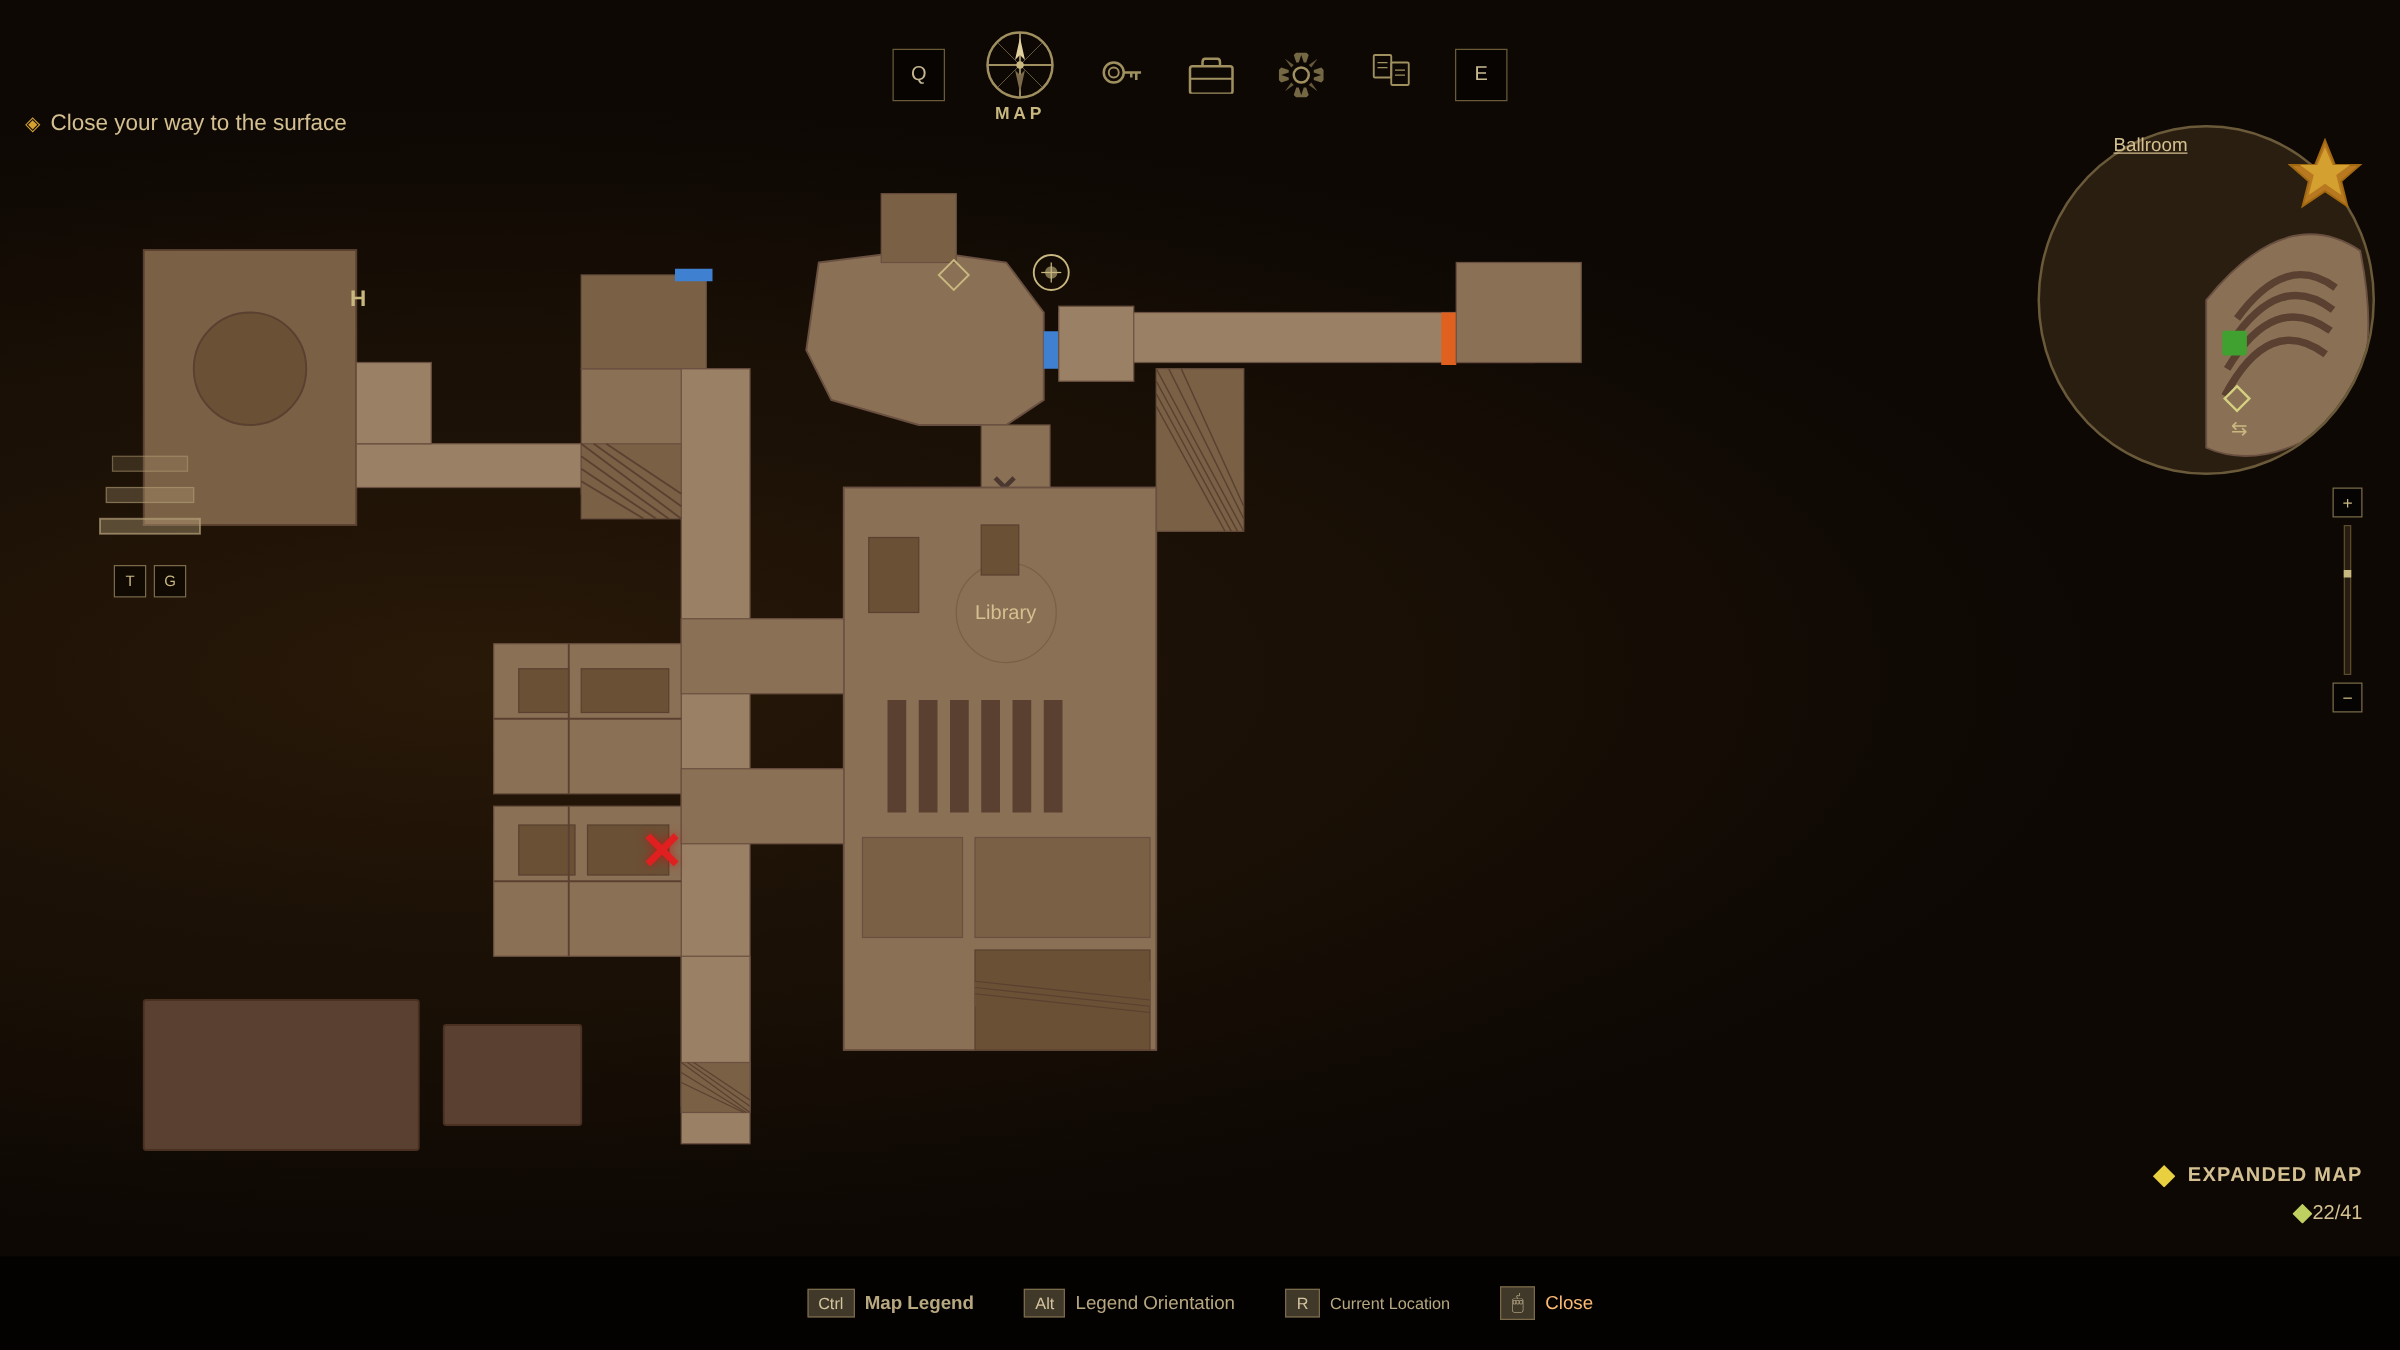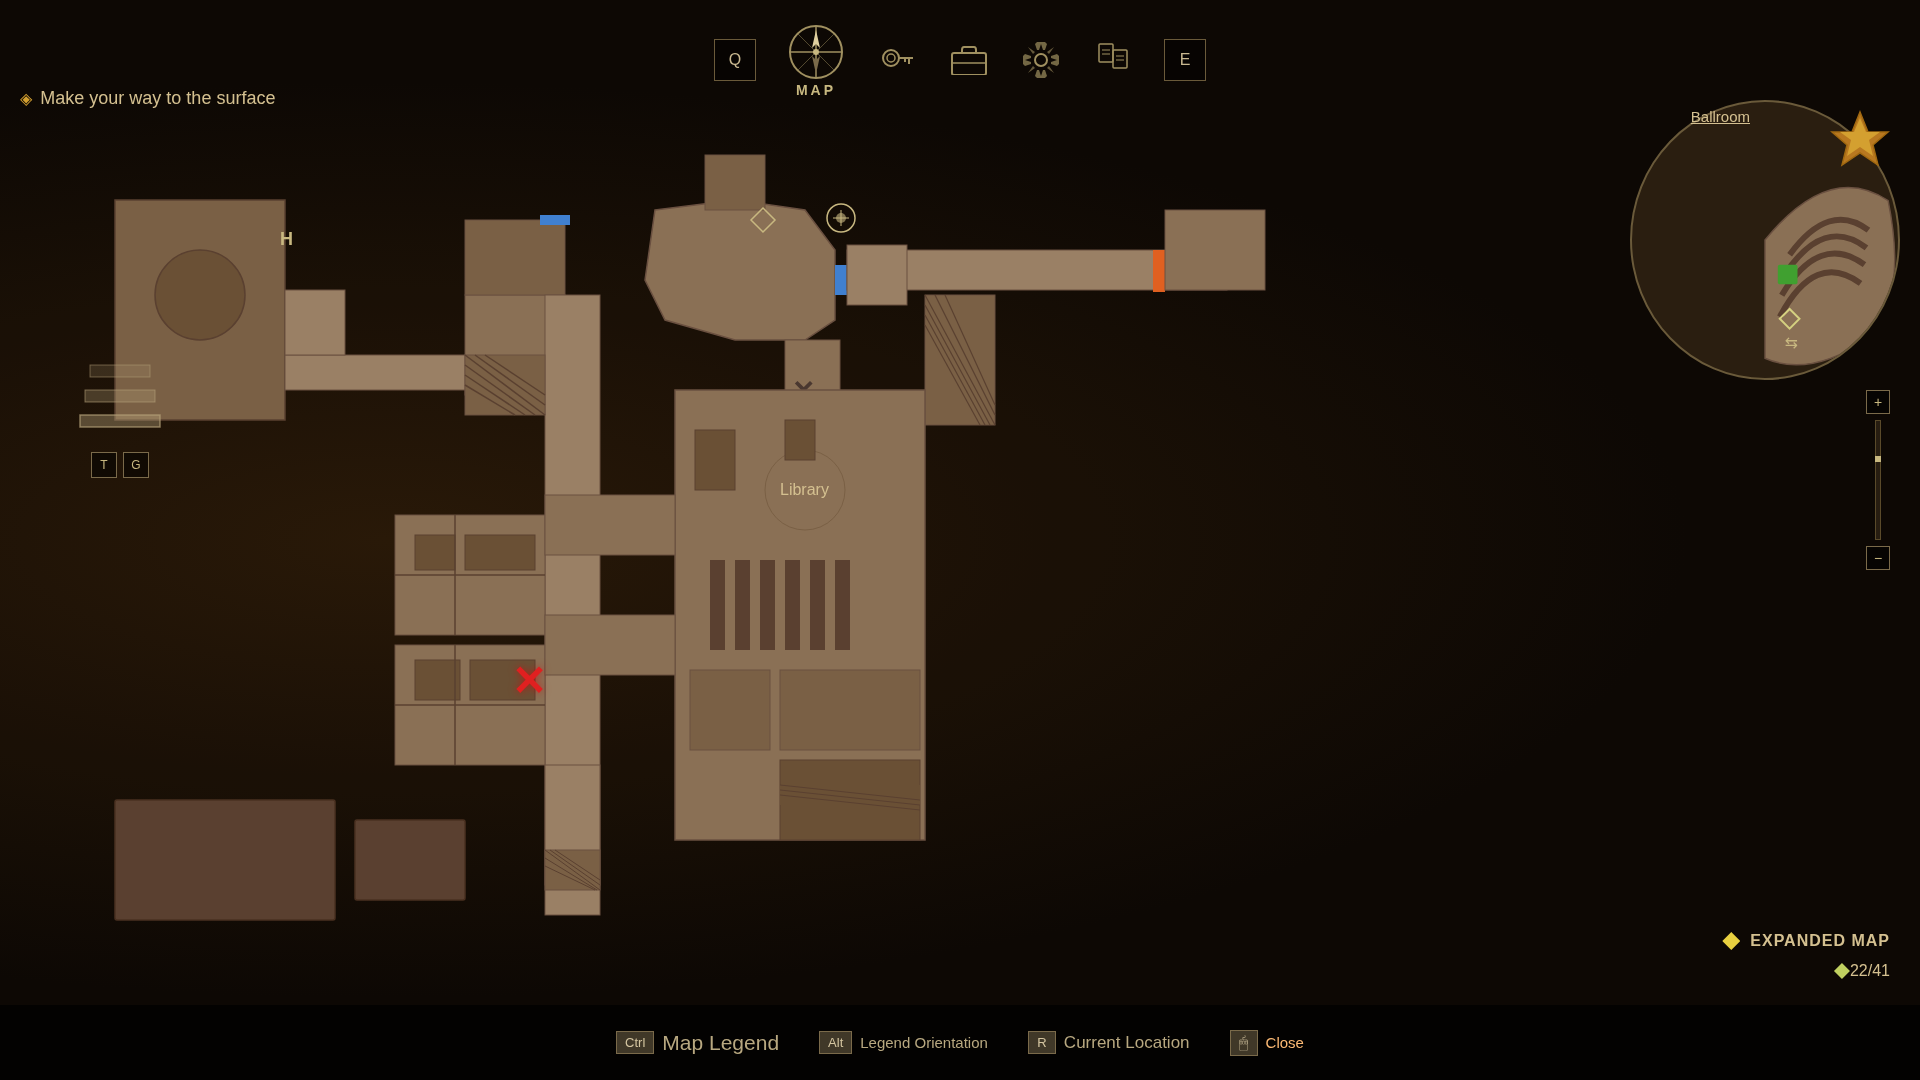--- a/index.html
+++ b/index.html
@@ -381,21 +381,21 @@
 
   <div class="nav-icon">
     <div class="icon-box">
       <span>E</span>
     </div>
   </div>
 </div>
 
 <div class="objective">
   <span class="objective-icon">◈</span>
-  <span>Make your way to the surface</span>
+  <span>Close your way to the surface</span>
 </div>
 
 <div class="map-container">
   <svg viewBox="0 0 1500 900" xmlns="http://www.w3.org/2000/svg" style="width:100%;height:100%;position:absolute;top:0;left:0;">
 
     <rect width="1500" height="900" fill="transparent"></rect>
 
     <rect x="30" y="100" width="170" height="220" fill="#7a6045" stroke="#5a4030" stroke-width="1.5"></rect>
     <circle cx="115" cy="195" r="45" fill="#6a5035" stroke="#5a4030" stroke-width="1.5"></circle>
 
@@ -582,30 +582,30 @@
   <div class="counter-row">
     <span class="gem-icon"></span>
     <span style="font-size:16px;">22/41</span>
   </div>
 </div>
 
 <div class="bottom-bar">
 
   <div class="bottom-action">
     <span class="key-badge">Ctrl</span>
-    <span style="font-size:21px; color:#b8a880;">Map Legend</span>
+    <span style="font-size:15px; color:#b8a880;font-weight:bold;">Map Legend</span>
   </div>
 
   <div class="bottom-action">
     <span class="key-badge">Alt</span>
     <span style="font-size:15px; color:#b8a880;">Legend Orientation</span>
   </div>
 
   <div class="bottom-action">
     <span class="key-badge">R</span>
-    <span style="font-size:17px; color:#b8a880;">Current Location</span>
+    <span style="font-size:13px; color:#b8a880;">Current Location</span>
   </div>
 
   <div class="bottom-action">
     <span class="key-badge" style="font-size:16px;">🖱</span>
     <span style="font-size:15px; color:#fdba74;">Close</span>
   </div>
 </div>
 
 </body></html>

